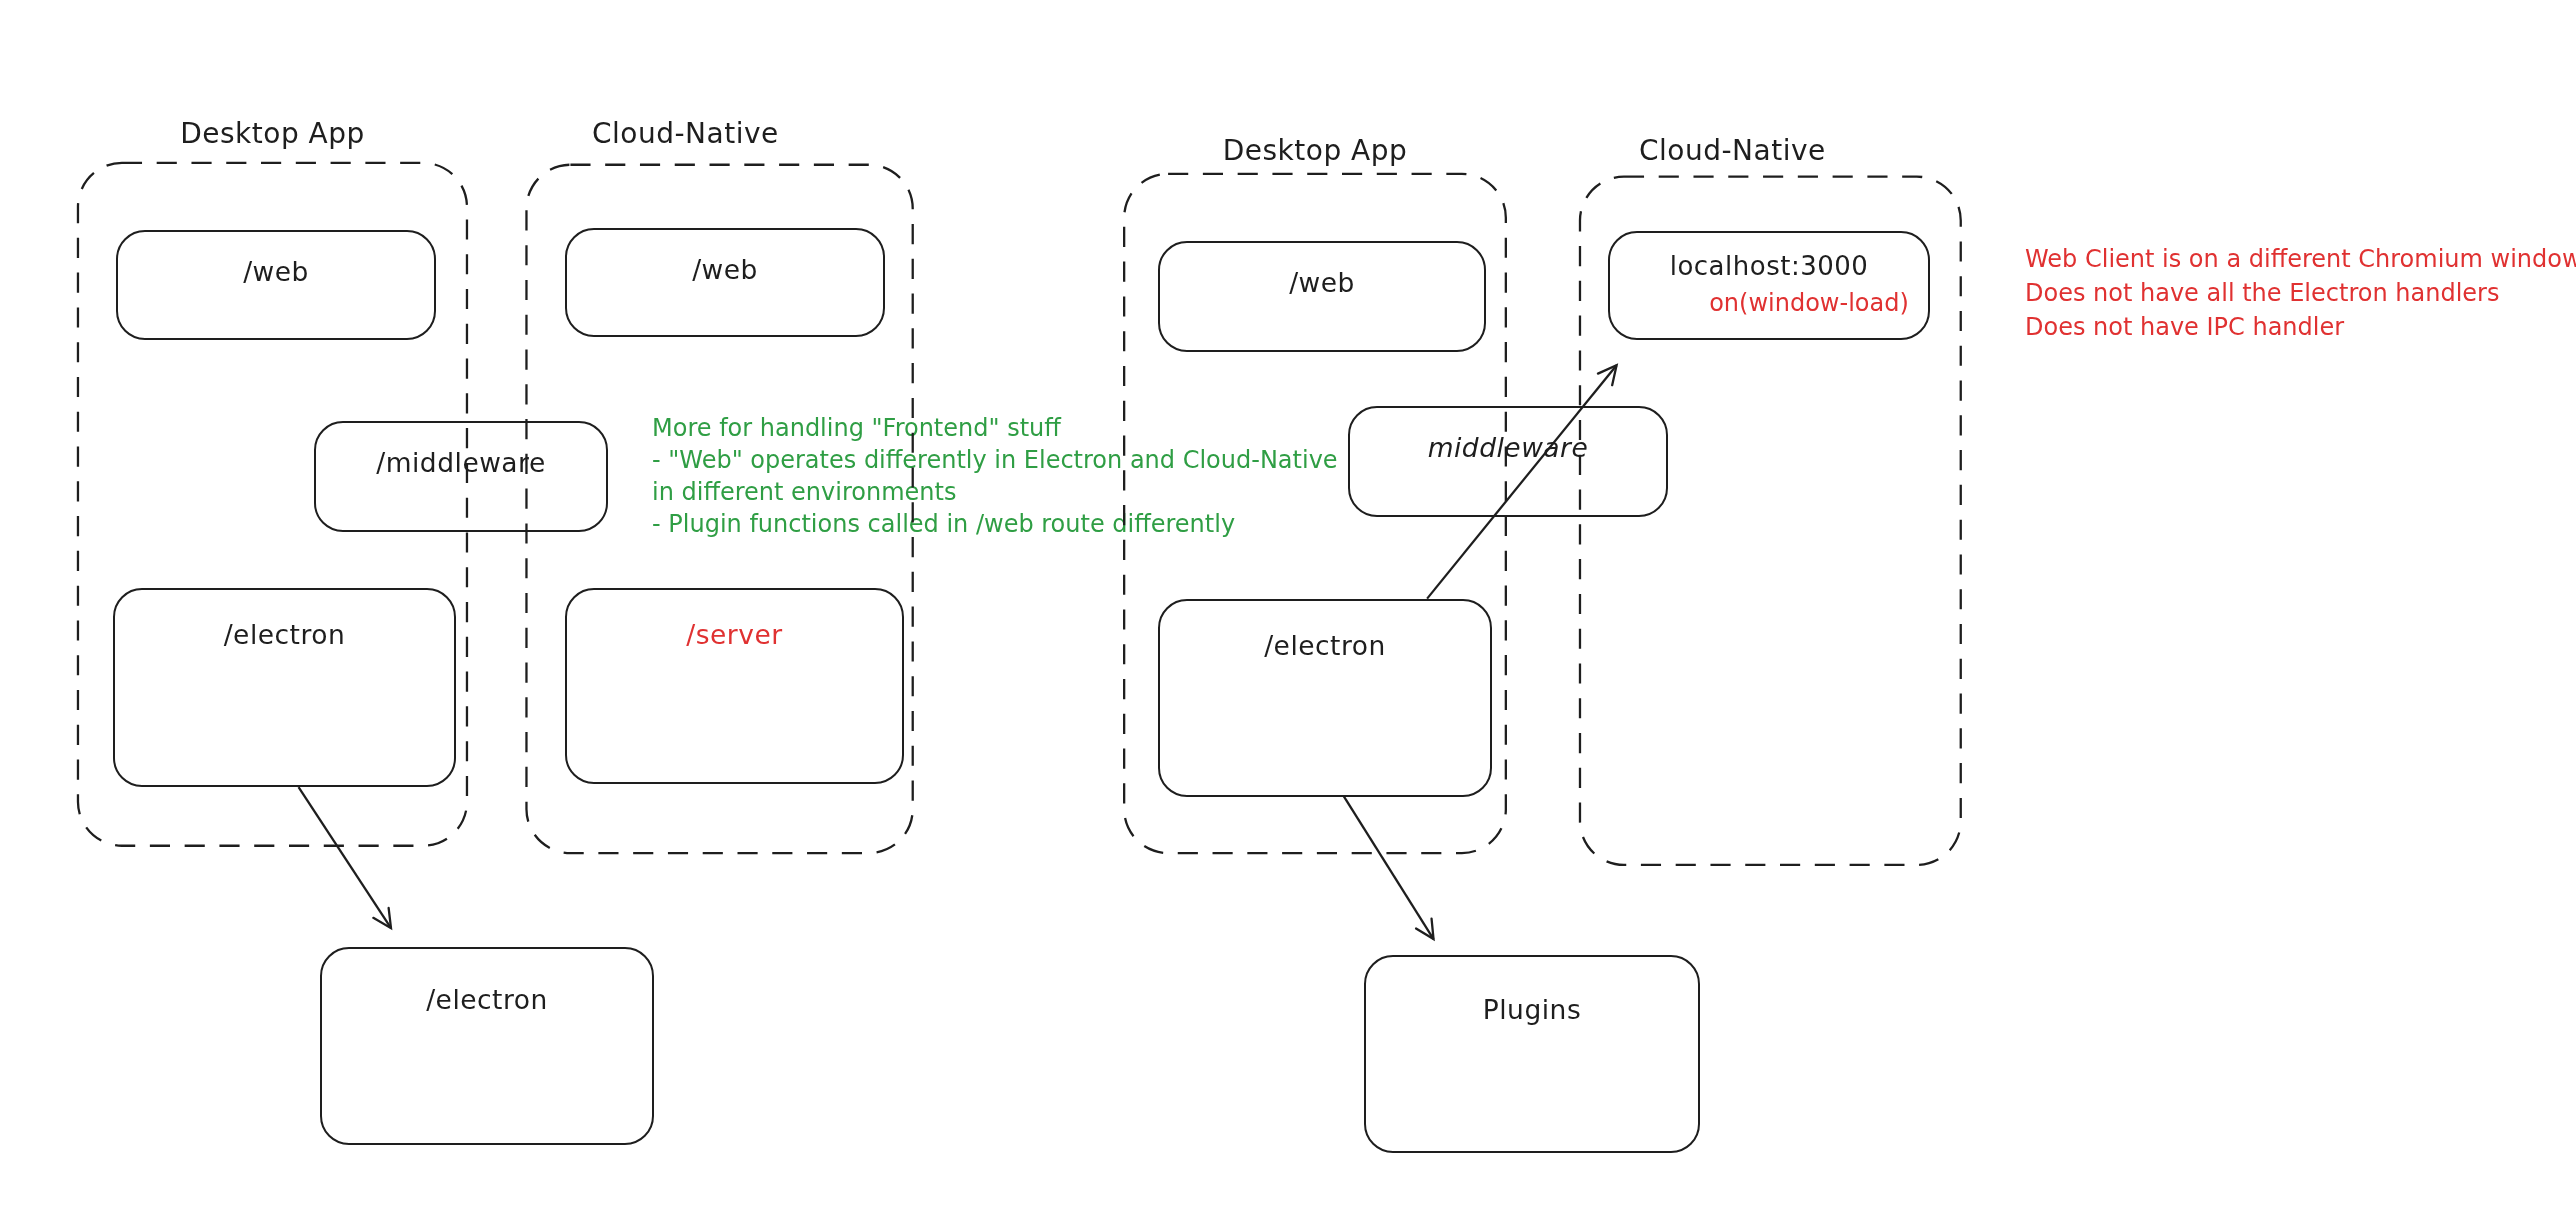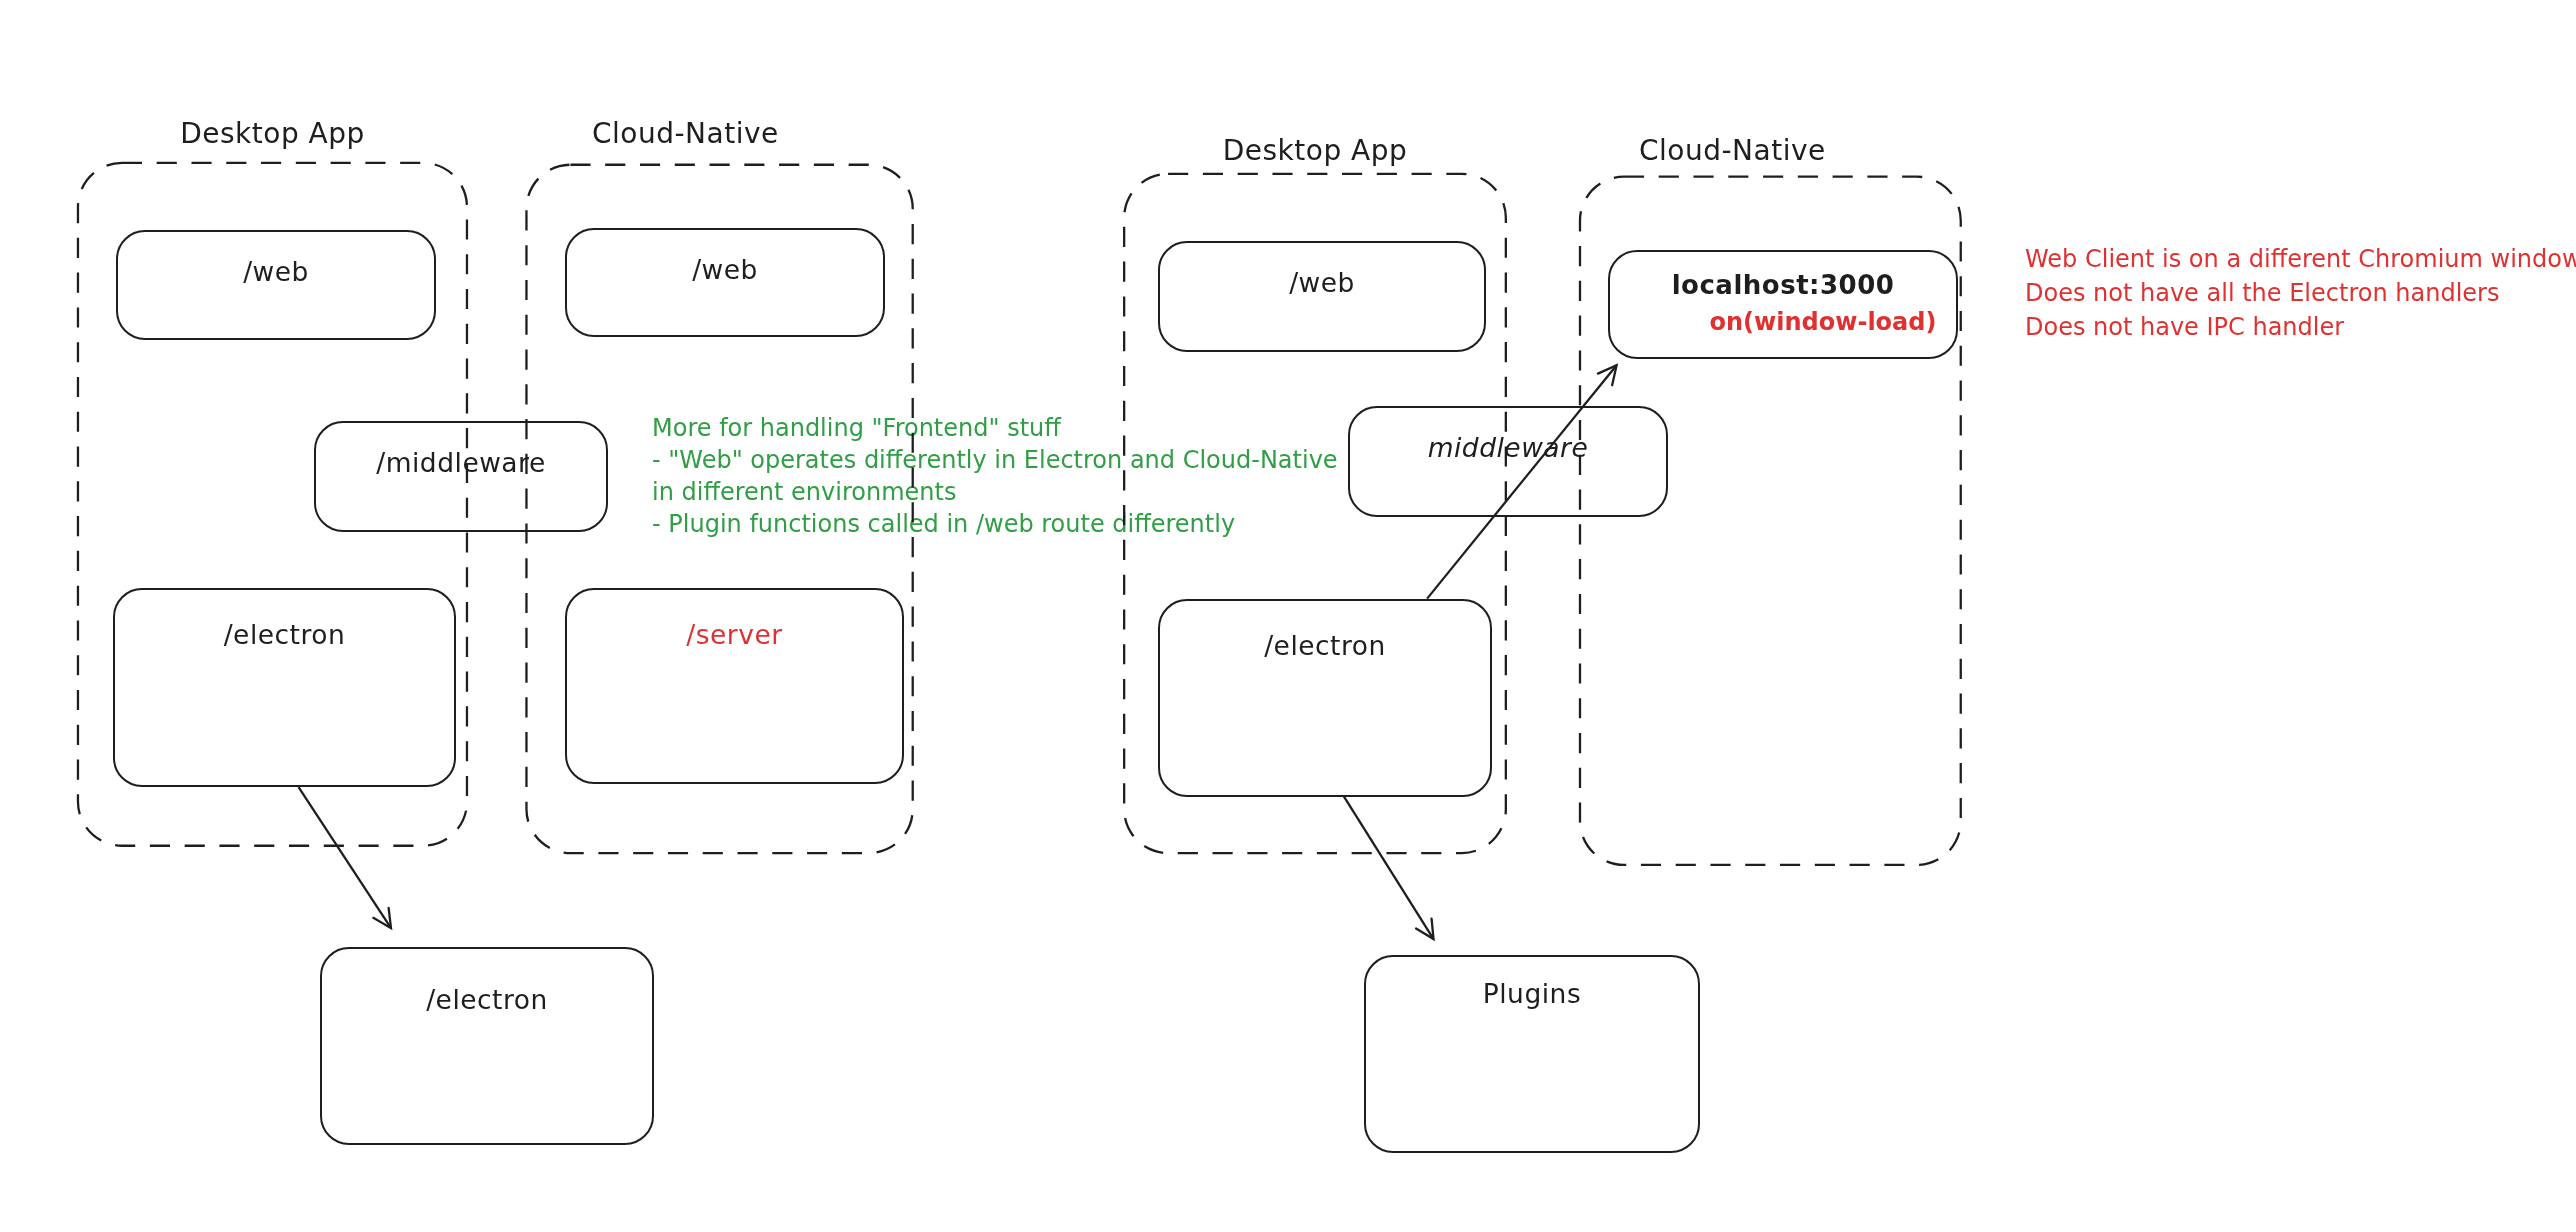--- a/index.html
+++ b/index.html
@@ -59,26 +59,26 @@
   #web2 { left: 565px; top: 228px; width: 320px; height: 109px; }
   #mw1  { left: 314px; top: 397px; width: 294px; height: 111px; margin-top: 24px; }
   #el1  { left: 113px; top: 588px; width: 343px; height: 199px; }
   #sv1  { left: 565px; top: 588px; width: 339px; height: 196px; }
   #pl1  { left: 320px; top: 947px; width: 334px; height: 198px; }
   #pl1 .lbl { margin-top: 35px; }
   #el1 .lbl, #sv1 .lbl { margin-top: 29px; }
 
   
   #web3 { left: 1158px; top: 241px; width: 328px; height: 111px; }
-  #lh   { left: 1608px; top: 250px; width: 350px; height: 109px; font-weight: bold; }
+  #lh   { left: 1608px; top: 231px; width: 322px; height: 109px; }
   #mw2  { left: 1348px; top: 406px; width: 320px; height: 111px; font-style: italic; }
   #el2  { left: 1158px; top: 599px; width: 334px; height: 198px; }
   #pl2  { left: 1364px; top: 955px; width: 336px; height: 198px; }
   #el2 .lbl { margin-top: 29px; }
-  #pl2 .lbl { margin-top: 21px; }
+  #pl2 .lbl { margin-top: 37px; }
   #lh .lbl { margin-top: 18.3px; font-size: 26px; }
   #lh .sub {
     display: block;
     margin-top: 7.3px;
     font-size: 24px;
     position: relative;
     left: 40px;
   }
 
   

